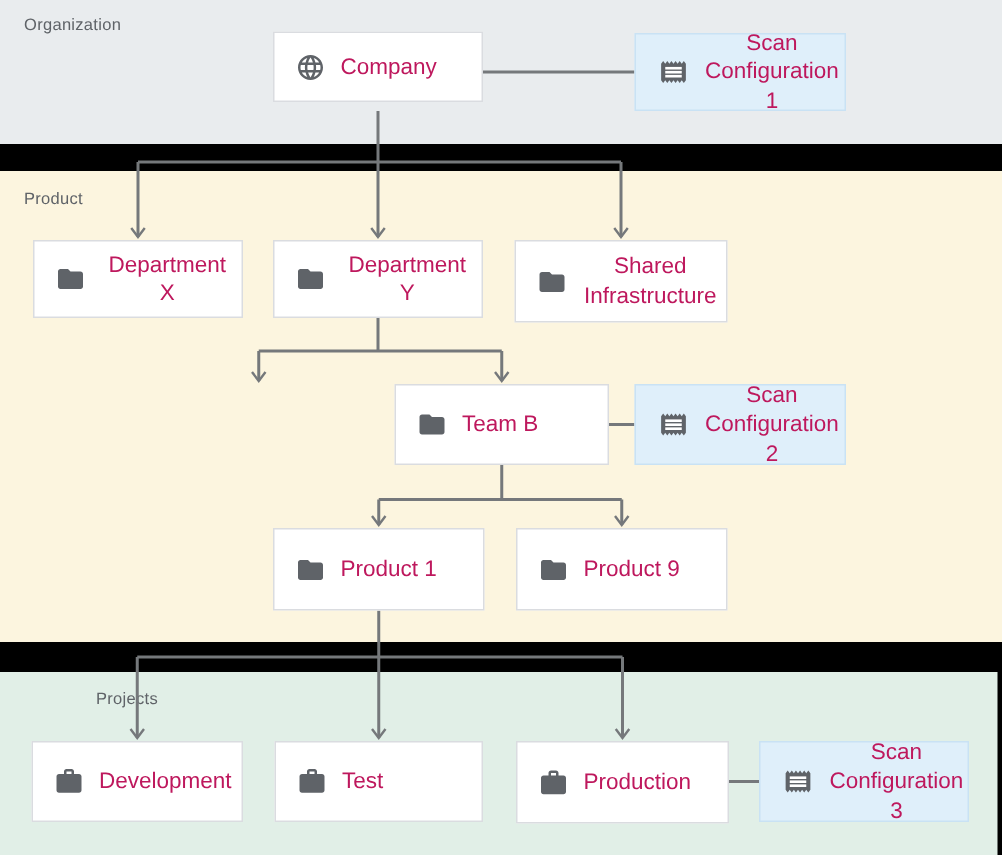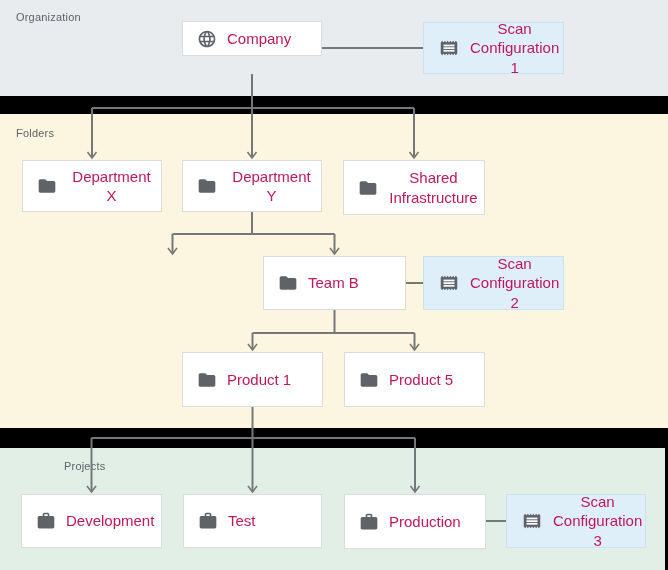--- a/index.html
+++ b/index.html
@@ -38,21 +38,21 @@
 <div class="canvas">
 
   <div class="section sec-org"></div>
   <div class="separator band1"></div>
   <div class="section sec-folders"></div>
   <div class="separator band2"></div>
   <div class="section sec-projects"></div>
   <div class="edge-strip"></div>
 
   <span class="section-label lbl-org">Organization</span>
-  <span class="section-label lbl-folders">Folders</span>
+  <span class="section-label lbl-folders">Product</span>
   <span class="section-label lbl-projects">Projects</span>
 
   <svg class="wires" width="668" height="570" viewBox="0 0 668 570">
     <g stroke="#75787b" stroke-width="2" fill="none">
 
       <path d="M322,48 H423"></path>
 
       <path d="M252,74 V108"></path>
       <path d="M92,108 H414"></path>
       <path d="M92,108 V158"></path>
@@ -86,21 +86,21 @@
       <path d="M168,248 L172.5,254 L177,248"></path>
       <path d="M330,248 L334.5,254 L339,248"></path>
       <path d="M248,344 L252.5,350 L257,344"></path>
       <path d="M410,344 L414.5,350 L419,344"></path>
       <path d="M87,486 L91.5,492 L96,486"></path>
       <path d="M248,486 L252.5,492 L257,486"></path>
       <path d="M410.5,486 L415,492 L419.5,486"></path>
     </g>
   </svg>
 
-  <div class="node" style="left:182px;top:21px;width:140px;height:35px">
+  <div class="node" style="left:182px;top:21px;width:140px;height:47px">
     <span class="icon">
       <svg width="20" height="20" viewBox="0 0 24 24" fill="#5f6368">
           <path d="M11.99 2C6.47 2 2 6.48 2 12s4.47 10 9.99 10C17.52 22 22 17.52 22 12S17.52 2 11.99 2zm6.93 6h-2.95c-.32-1.25-.78-2.45-1.38-3.56 1.84.63 3.37 1.91 4.33 3.56zM12 4.04c.83 1.2 1.48 2.53 1.91 3.96h-3.82c.43-1.43 1.08-2.76 1.91-3.96zM4.26 14C4.1 13.36 4 12.69 4 12s.1-1.36.26-2h3.38c-.08.66-.14 1.32-.14 2 0 .68.06 1.34.14 2H4.26zm.82 2h2.95c.32 1.25.78 2.45 1.38 3.56-1.84-.63-3.37-1.9-4.33-3.56zm2.95-8H5.08c.96-1.66 2.49-2.93 4.33-3.56C8.81 5.55 8.35 6.75 8.03 8zM12 19.96c-.83-1.2-1.48-2.53-1.91-3.96h3.82c-.43 1.43-1.08 2.76-1.91 3.96zM14.34 14H9.66c-.09-.66-.16-1.32-.16-2 0-.68.07-1.35.16-2h4.68c.09.65.16 1.32.16 2 0 .68-.07 1.34-.16 2zm.25 5.56c.6-1.11 1.06-2.31 1.38-3.56h2.95c-.96 1.65-2.49 2.93-4.33 3.56zM16.36 14c.08-.66.14-1.32.14-2 0-.68-.06-1.34-.14-2h3.38c.16.64.26 1.31.26 2s-.1 1.36-.26 2h-3.38z"></path>
         </svg>
     </span>
     <span class="label">Company</span>
   </div>
 
   <div class="node scan" style="left:423px;top:22px;width:141px;height:52px">
     <span class="icon">
@@ -171,21 +171,21 @@
     </span>
     <span class="label">Product 1</span>
   </div>
 
   <div class="node" style="left:344px;top:352px;width:141px;height:55px">
     <span class="icon">
       <svg width="20" height="20" viewBox="0 0 24 24" fill="#5f6368">
           <path d="M10 4H4c-1.1 0-1.99.9-1.99 2L2 18c0 1.1.9 2 2 2h16c1.1 0 2-.9 2-2V8c0-1.1-.9-2-2-2h-8l-2-2z"></path>
         </svg>
     </span>
-    <span class="label">Product 5</span>
+    <span class="label">Product 9</span>
   </div>
 
   <div class="node" style="left:21px;top:494px;width:141px;height:54px">
     <span class="icon">
       <svg width="20" height="20" viewBox="0 0 24 24" fill="#5f6368">
           <path d="M20 6h-4V4c0-1.11-.89-2-2-2h-4c-1.11 0-2 .89-2 2v2H4c-1.11 0-1.99.89-1.99 2L2 19c0 1.11.89 2 2 2h16c1.11 0 2-.89 2-2V8c0-1.11-.89-2-2-2zm-6 0h-4V4h4v2z"></path>
         </svg>
     </span>
     <span class="label">Development</span>
   </div>

